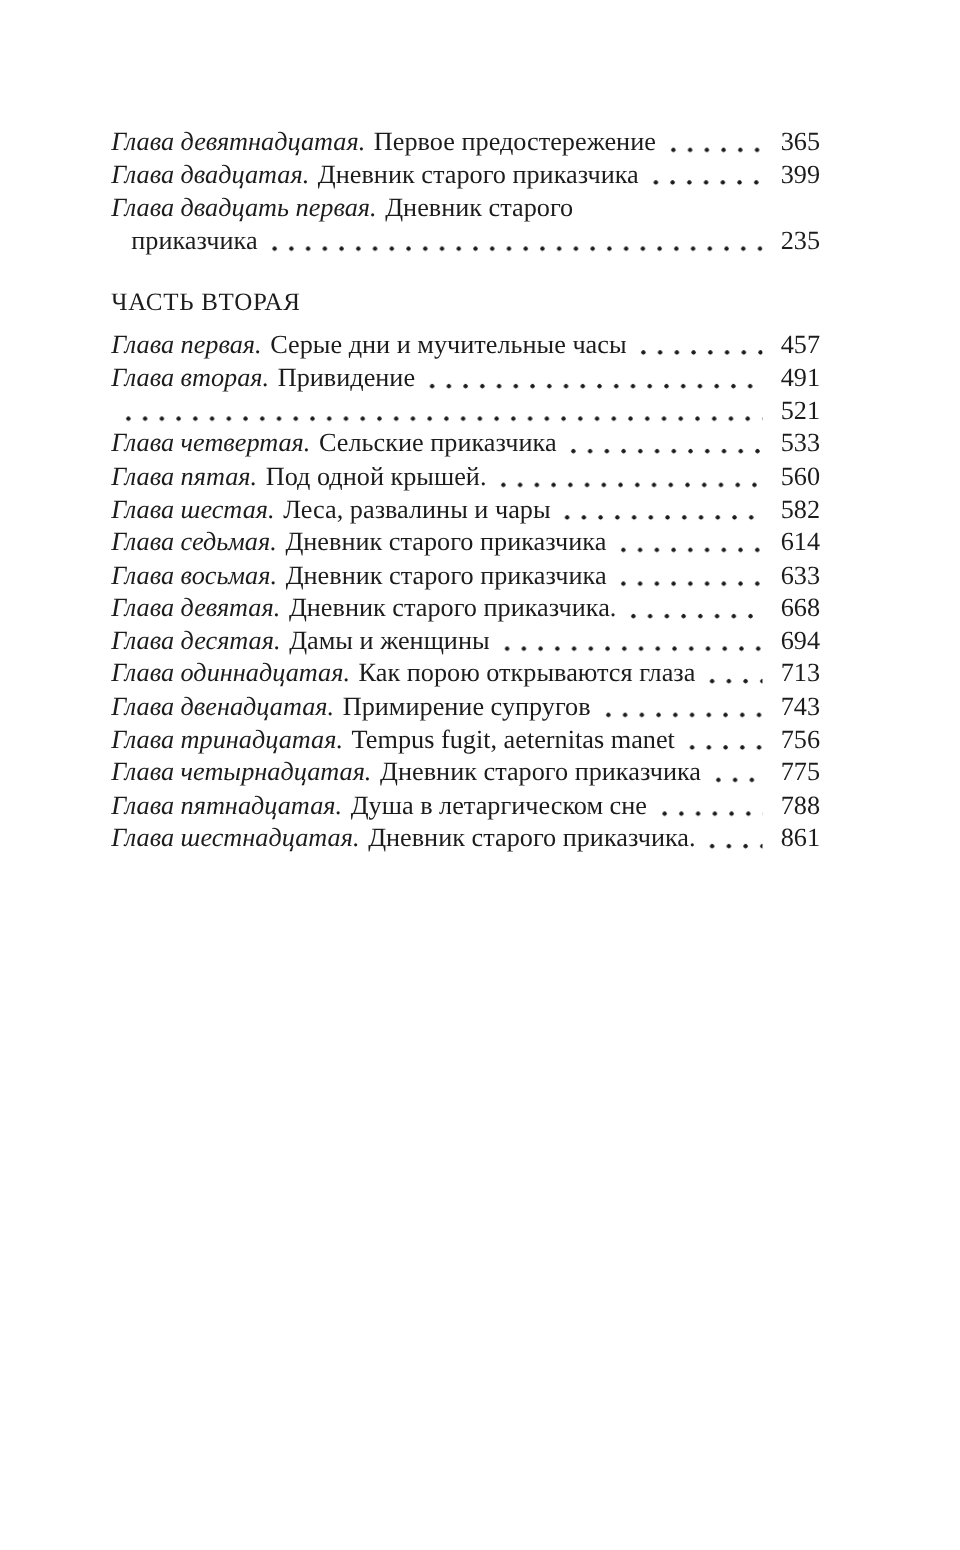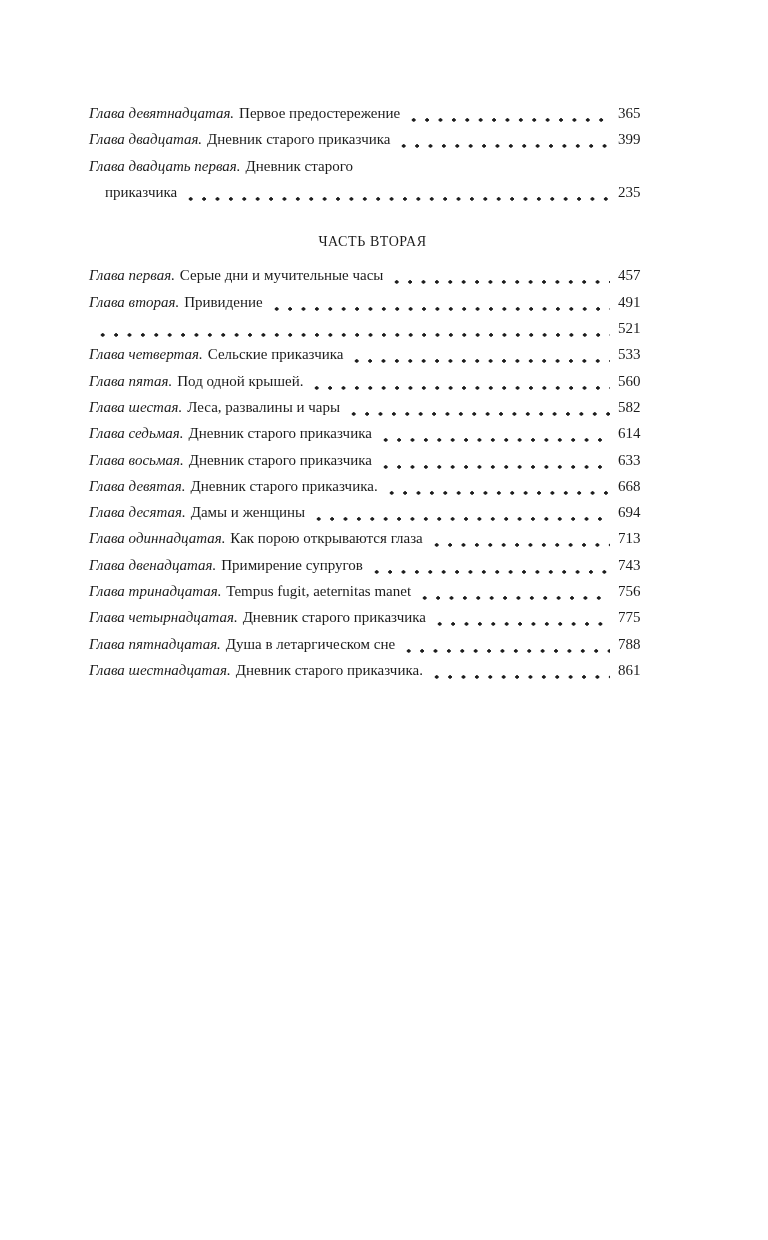--- a/index.html
+++ b/index.html
@@ -17,21 +17,21 @@
   }
   .page {
     position: absolute;
     left: 89px;
     top: 100px;
     width: 567px;
   }
   .toc-row {
     display: flex;
     align-items: baseline;
-    font-size: 15px;
+    font-size: 21px;
     line-height: 26.3px;
     white-space: nowrap;
   }
   .toc-text {
     flex: 0 0 auto;
   }
   .chapter {
     font-style: italic;
     margin-right: 0.33em;
   }
@@ -43,26 +43,25 @@
     align-self: stretch;
     margin-left: 7px;
     margin-right: 8px;
     background-image: radial-gradient(circle at 6.7px 20.2px, #1c1c1c 1.5px, rgba(0,0,0,0) 1.95px);
     background-size: 13.4px 26.3px;
     background-repeat: repeat-x;
   }
   .pagenum {
     flex: 0 0 auto;
     min-width: 38px;
-    text-align: left;
+    text-align: right;
   }
   .part-heading {
-    font-size: 14px;
+    font-size: 20px;
     line-height: 26.3px;
-    text-align: center;
     letter-spacing: 0.6px;
     margin-top: 24px;
     margin-bottom: 7px;
   }
 </style>
 </head>
 <body>
 
 <div class="page">
   <div id="part-one-tail">

